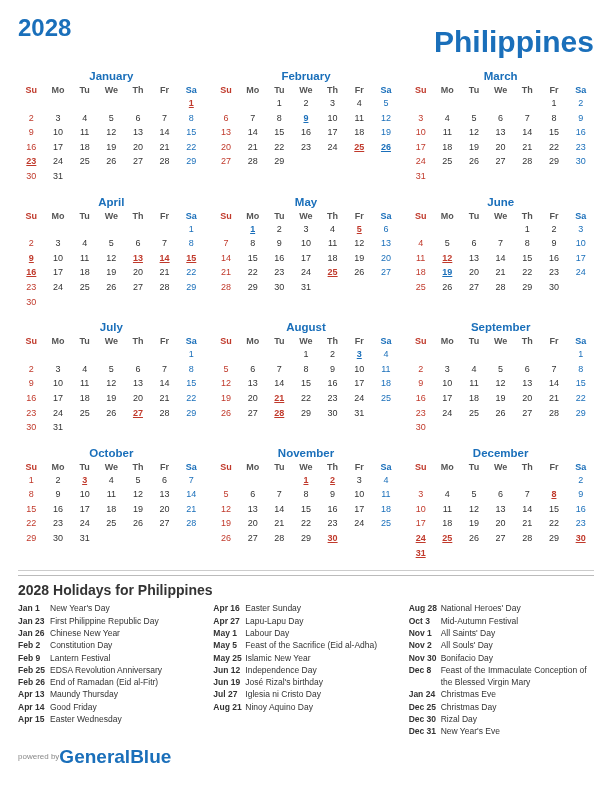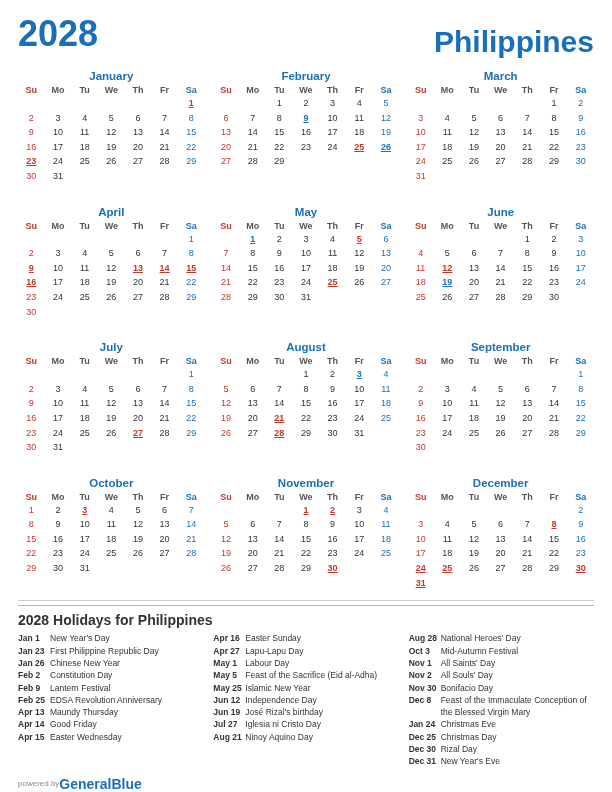--- a/index.html
+++ b/index.html
@@ -15,37 +15,37 @@
       width: 612px;
       padding: 16px 18px 12px 18px;
     }
     .header {
       display: flex;
       justify-content: space-between;
       align-items: flex-start;
       margin-bottom: 10px;
     }
     .year {
-      font-size: 36px;
+      font-size: 24px;
       font-weight: bold;
       color: #1a6fba;
       line-height: 1;
     }
     .country {
       font-size: 30px;
       font-weight: bold;
       color: #1a6fba;
       text-align: right;
       line-height: 1.2;
       padding-top: 8px;
     }
     .calendar-grid {
       display: grid;
       grid-template-columns: repeat(3, 1fr);
-      gap: 22px 8px;
+      gap: 12px 8px;
       margin-bottom: 10px;
     }
     .month-block {
       width: 100%;
     }
     .month-title {
       text-align: center;
       font-size: 11.5px;
       font-weight: bold;
       color: #1a6fba;
@@ -109,21 +109,21 @@
     .footer {
       margin-top: 8px;
       display: flex;
       align-items: center;
     }
     .powered-by {
       font-size: 8px;
       color: #888;
     }
     .general-blue {
-      font-size: 14px;
+      font-size: 19px;
       font-weight: bold;
       color: #333;
     }
     .general-blue span {
       color: #1a6fba;
     }
     .divider {
       border: none;
       border-top: 1px solid #ccc;
       margin: 4px 0;
@@ -975,20 +975,24 @@
           </div>
           <div class="holiday-entry">
             <span class="holiday-date">Feb 9</span>
             <span class="holiday-name">Lantern Festival</span>
           </div>
           <div class="holiday-entry">
             <span class="holiday-date">Feb 25</span>
             <span class="holiday-name">EDSA Revolution Anniversary</span>
           </div>
           <div class="holiday-entry">
+            <span class="holiday-date">Feb 26</span>
+            <span class="holiday-name">End of Ramadan (Eid al-Fitr)</span>
+          </div>
+          <div class="holiday-entry">
             <span class="holiday-date">Apr 13</span>
             <span class="holiday-name">Maundy Thursday</span>
           </div>
           <div class="holiday-entry">
             <span class="holiday-date">Apr 14</span>
             <span class="holiday-name">Good Friday</span>
           </div>
           <div class="holiday-entry">
             <span class="holiday-date">Apr 15</span>
             <span class="holiday-name">Easter Wednesday</span>

